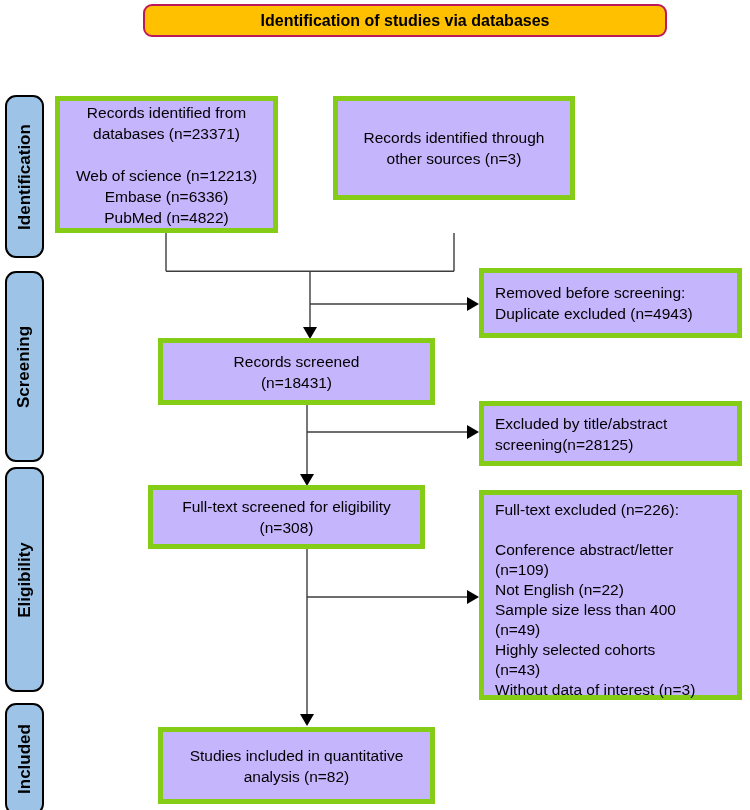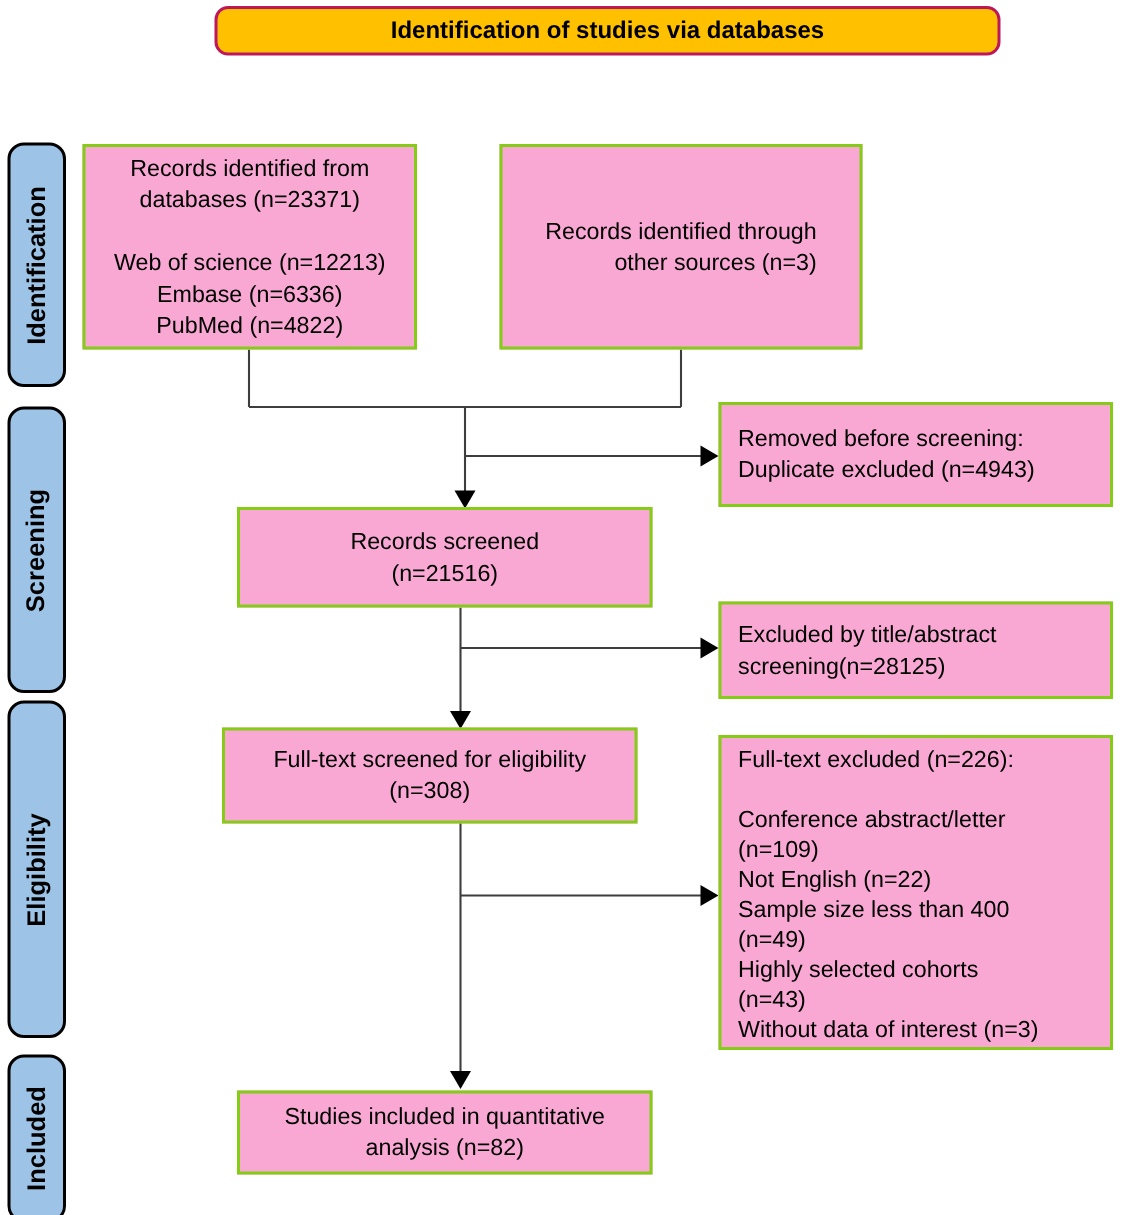--- a/index.html
+++ b/index.html
@@ -40,47 +40,47 @@
     font-size:17px; font-weight:bold;
   }
   .stage-identification{top:95px; height:163px;}
   .stage-screening{top:271px; height:191px;}
   .stage-eligibility{top:467px; height:225px;}
   .stage-included{top:703px; height:112px;}
   
   .flow-box{
     position:absolute;
     box-sizing:border-box;
-    background:#f9a8d4;
-    border:2px solid #84cc16;
+    background:#c4b5fd;
+    border:5px solid #84cc16;
     display:flex; align-items:center; justify-content:center;
     text-align:center;
   }
   .flow-box .box-text{
     white-space:pre-line;
     font-size:15.5px;
     line-height:21px;
   }
   .flow-box.left-align{
     justify-content:flex-start;
     text-align:left;
     padding-left:11px; padding-right:18px;
   }
   .box-db{left:55px; top:96px; width:223px; height:137px;}
-  .box-other{left:333px; top:96px; width:242px; height:137px;text-align:right;}
+  .box-other{left:333px; top:96px; width:242px; height:104px;}
   .box-removed{left:479px; top:268px; width:263px; height:70px;}
   .box-screened{left:158px; top:338px; width:277px; height:67px;}
   .box-excl-title{left:479px; top:401px; width:263px; height:65px;}
   .box-fulltext{left:148px; top:485px; width:277px; height:64px;}
   .box-ft-excluded{
     left:479px; top:490px; width:263px; height:210px;
     align-items:flex-start; padding-top:5px;
   }
   .box-ft-excluded .box-text{line-height:20px;}
-  .box-included{left:158px; top:727px; width:277px; height:56px;}
+  .box-included{left:158px; top:727px; width:277px; height:77px;}
   
   .connectors{
     position:absolute; left:0; top:0;
     pointer-events:none;
   }
 </style>
 </head>
 <body>
 
 <div class="canvas">
@@ -138,21 +138,21 @@
 other sources (n=3)</span>
   </div>
 
   <div class="flow-box left-align box-removed">
     <span class="box-text">Removed before screening:
 Duplicate excluded (n=4943)</span>
   </div>
 
   <div class="flow-box box-screened">
     <span class="box-text">Records screened
-(n=21516)</span>
+(n=18431)</span>
   </div>
 
   <div class="flow-box left-align box-excl-title">
     <span class="box-text">Excluded by title/abstract
 screening(n=28125)</span>
   </div>
 
   <div class="flow-box box-fulltext">
     <span class="box-text">Full-text screened for eligibility
 (n=308)</span>

